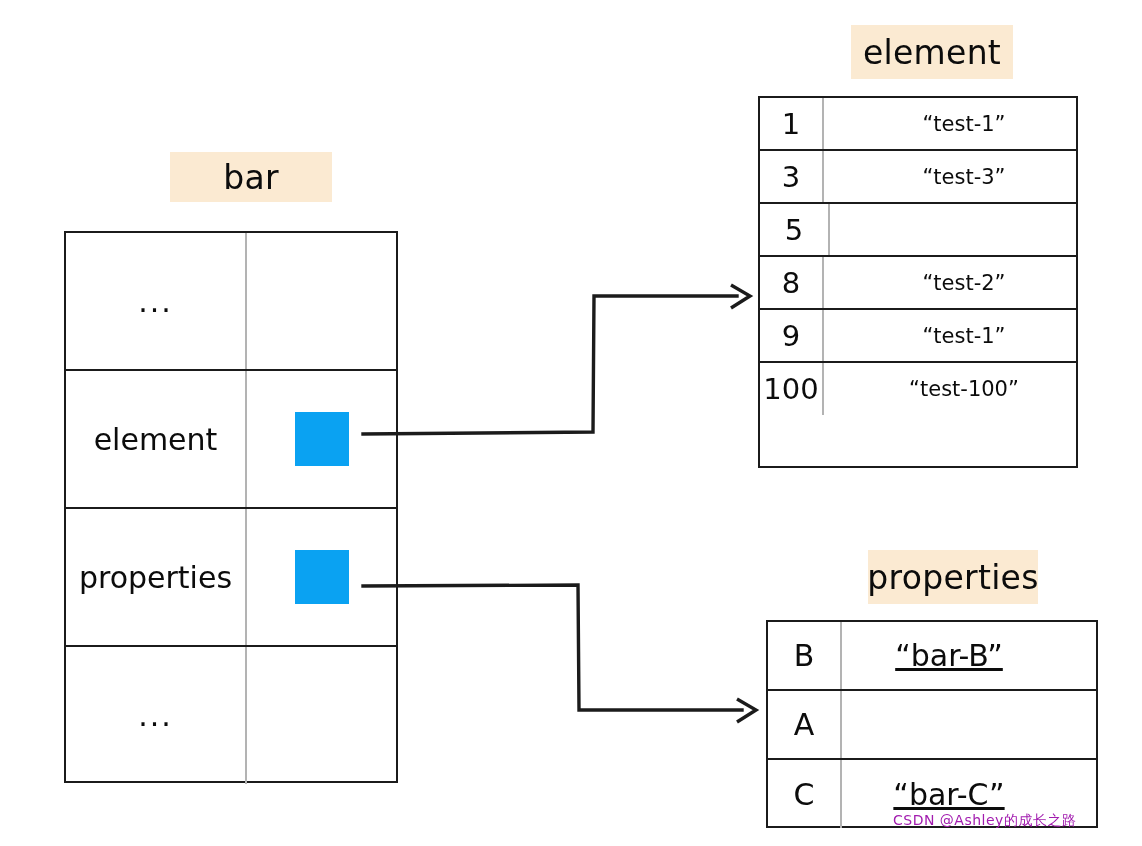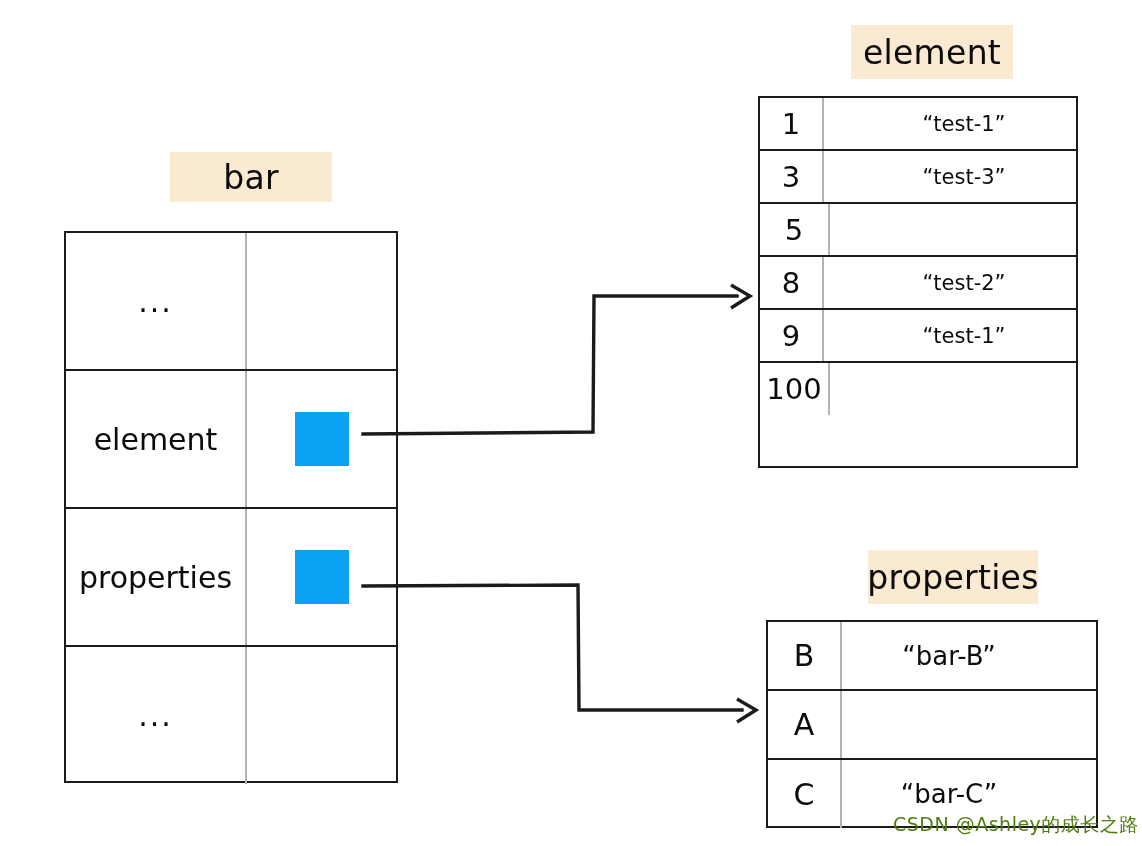--- a/index.html
+++ b/index.html
@@ -74,38 +74,38 @@
   #element-table .row { height: 53px; }
   #element-table .row:last-child { height: 52px; }
   #element-table .cell.k { width: 70px; font-size: 29px; }
   #element-table .cell.v { width: 246px; font-size: 21px; margin-left: 28px; }
 
   
   #properties-table { left: 766px; top: 620px; width: 332px; height: 208px; }
   #properties-table .row { height: 69px; }
   #properties-table .row:last-child { height: 68px; }
   #properties-table .cell.k { width: 74px; font-size: 30px; }
-  #properties-table .cell.v { width: 214px; font-size: 26px; }
+  #properties-table .cell.v { width: 214px; font-size: 30px; text-decoration: underline; }
 
   
   #connectors {
     position: absolute;
     left: 0; top: 0;
     width: 1142px;
     height: 846px;
     pointer-events: none;
   }
 
   
   #watermark {
     position: absolute;
     left: 893px;
     top: 812px;
-    font-size: 19px;
-    color: #4d7c0f;
+    font-size: 14px;
+    color: #a21caf;
     white-space: nowrap;
     letter-spacing: 0.5px;
   }
 </style>
 </head>
 <body>
 
 <div id="canvas">
 
   <div class="title-chip" id="bar-title" style="left:170px; top:152px; width:162px; height:50px;">bar</div>
@@ -154,20 +154,21 @@
     <div class="row">
       <div class="cell k">8</div>
       <div class="cell v">“test-2”</div>
     </div>
     <div class="row">
       <div class="cell k">9</div>
       <div class="cell v">“test-1”</div>
     </div>
     <div class="row">
       <div class="cell k">100</div>
+      <div class="cell v">“test-100”</div>
     </div>
   </div>
 
   <div class="title-chip" id="properties-title" style="left:868px; top:550px; width:170px; height:54px;">properties</div>
 
   <div class="tbl" id="properties-table">
     <div class="row">
       <div class="cell k">B</div>
       <div class="cell v">“bar-B”</div>
     </div>

